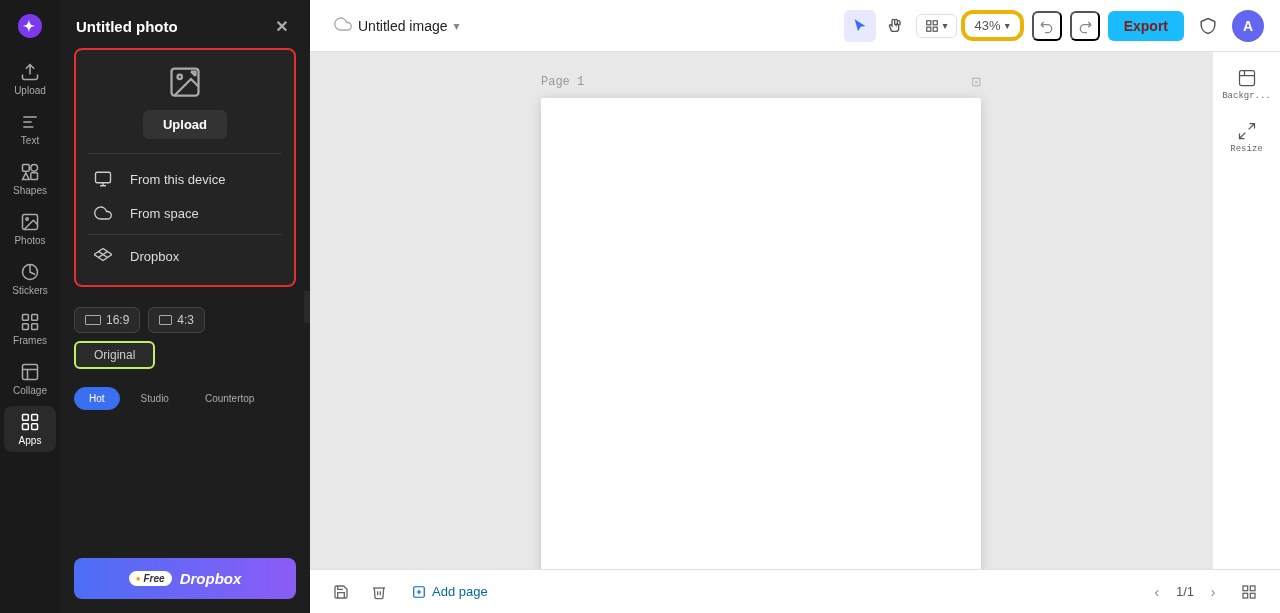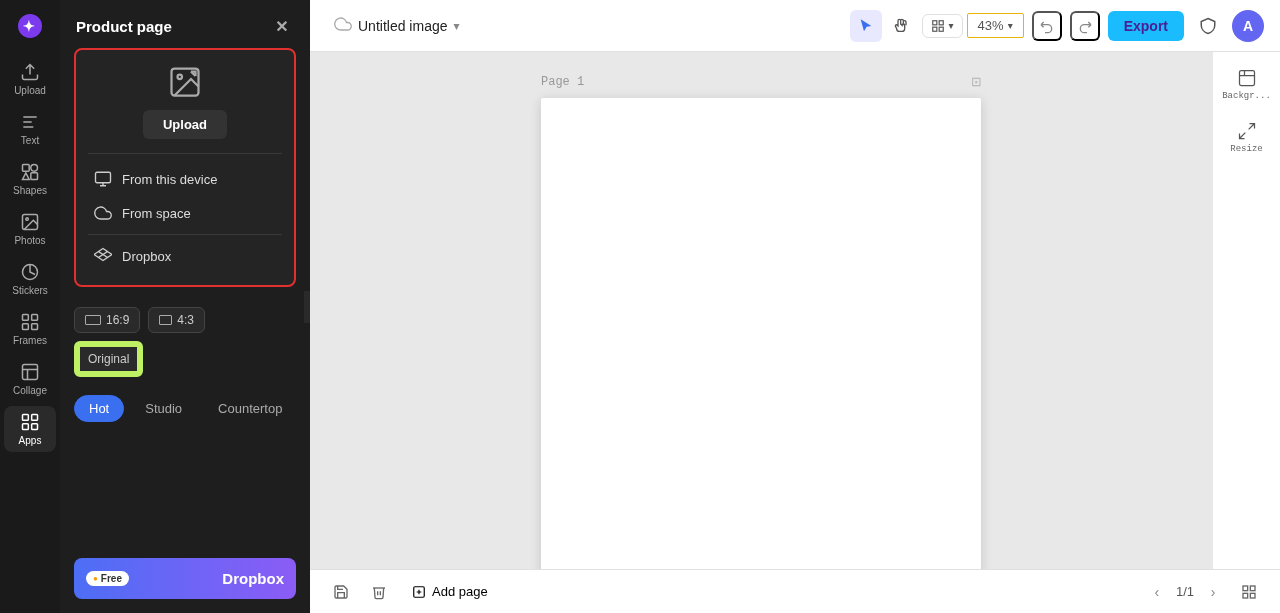--- a/index.html
+++ b/index.html
@@ -85,63 +85,63 @@
     .upload-btn {
       background: #333; color: #fff;
       border: none; border-radius: 6px;
       padding: 7px 20px; font-size: 13px; font-weight: 600;
       cursor: pointer; margin-bottom: 14px;
     }
 
     .upload-divider { width: 100%; height: 1px; background: #3a3a3a; margin-bottom: 8px; }
 
     .upload-option {
-      display: flex; align-items: center; gap: 10px;
+      display: flex; align-items: center; gap: 18px;
       padding: 8px 6px; border-radius: 6px;
       cursor: pointer; color: #ddd; font-size: 13px; width: 100%;
     }
     .upload-option svg { width: 18px; height: 18px; flex-shrink: 0; color: #ccc; }
 
     
     .option-separator { width: 100%; height: 1px; background: #3a3a3a; margin: 4px 0; }
 
     
     .aspect-section { padding: 8px 14px 10px; }
     .aspect-row { display: flex; align-items: center; gap: 8px; flex-wrap: wrap; }
     .aspect-btn {
       display: flex; align-items: center; gap: 5px;
       background: #2a2a2a; border: 1px solid #444; border-radius: 6px;
       padding: 5px 10px; cursor: pointer; color: #ccc; font-size: 12px;
     }
     .aspect-btn .ratio-icon { width: 14px; height: 10px; border: 1.5px solid #aaa; border-radius: 1px; }
     .original-btn {
-      background: #2a2a2a; border: 6px solid #bef264; border-radius: 6px;
-      padding: 5px 8px; cursor: pointer; color: #ccc; font-size: 12px;
+      background: #2a2a2a; border: 2px solid #bef264; border-radius: 6px;
+      padding: 5px 18px; cursor: pointer; color: #ccc; font-size: 12px;
       margin-top: 8px;
     }
 
     
     .bg-section { padding: 8px 14px; flex: 1; }
     .bg-label { font-size: 13px; font-weight: 600; color: #ddd; margin-bottom: 10px; }
     .bg-tabs { display: flex; gap: 6px; margin-bottom: 14px; }
     .bg-tab {
-      padding: 5px 14px; border-radius: 20px; font-size: 13px; cursor: pointer;
+      padding: 5px 14px; border-radius: 20px; font-size: 10px; cursor: pointer;
       background: transparent; border: 1px solid transparent; color: #aaa;
     }
     .bg-tab.active { background: #3a6ff0; color: #fff; border-color: #3a6ff0; }
 
     
     .generate-section { padding: 10px 14px 14px; }
     .generate-btn {
       width: 100%; padding: 12px;
       background: linear-gradient(to right, #4d6ef5, #8b5cf6);
       border: none; border-radius: 8px;
       color: #fff; font-size: 15px; font-weight: 600;
       cursor: pointer;
-      display: flex; align-items: center; justify-content: space-between; gap: 8px;
+      display: flex; align-items: center; justify-content: center; gap: 8px; font-style: italic;
     }
     .free-badge {
       background: #fff; color: #333; font-size: 10px; font-weight: 700;
       border-radius: 10px; padding: 2px 7px;
       display: flex; align-items: center; gap: 3px;
     }
     .free-badge::before { content: '●'; color: #f59e0b; font-size: 8px; }
 
     
     .canvas-area {
@@ -180,33 +180,33 @@
     .tool-btn.active { background: #e8e8ff; color: #3a6ff0; }
 
     .view-btn {
       display: flex; align-items: center; gap: 4px;
       padding: 4px 8px; border-radius: 6px; cursor: pointer; color: #555;
       border: 1px solid #e0e0e0; font-size: 13px; background: #fff;
     }
 
     .zoom-btn {
       display: flex; align-items: center; gap: 4px;
-      padding: 4px 10px; border-radius: 2px; cursor: pointer; color: #555;
-      border: 1px solid #eab308; font-size: 13px; background: #fff;
+      padding: 4px 10px; border-radius: 12px; cursor: pointer; color: #555;
+      border: 4px solid #eab308; font-size: 13px; background: #fff;
     }
 
     .undo-btn, .redo-btn {
       width: 30px; height: 30px;
       display: flex; align-items: center; justify-content: center;
       border-radius: 6px; cursor: pointer; color: #888;
       background: transparent; font-size: 14px;
     }
 
     .export-btn {
-      background: #1abcfe; color: #4c1d95;
+      background: #1abcfe; color: #7f1d1d;
       border: none; border-radius: 6px;
       padding: 7px 16px; font-size: 14px; font-weight: 600;
       cursor: pointer;
     }
 
     .shield-btn {
       width: 32px; height: 32px;
       display: flex; align-items: center; justify-content: center;
       border-radius: 6px; cursor: pointer; color: #555;
     }
@@ -267,21 +267,21 @@
       padding: 0 16px;
       gap: 8px;
     }
     .bottom-left { display: flex; align-items: center; gap: 8px; flex: 1; }
     .bottom-center { display: flex; align-items: center; gap: 6px; }
     .bottom-right { display: flex; align-items: center; gap: 4px; }
 
     .add-page-btn {
       display: flex; align-items: center; gap: 6px;
       padding: 5px 10px; border-radius: 6px; cursor: pointer;
-      color: #000000; font-size: 13px; background: transparent; border: none;
+      color: #0369a1; font-size: 13px; background: transparent; border: none;
     }
 
     .page-nav-btn {
       width: 26px; height: 26px;
       display: flex; align-items: center; justify-content: center;
       border-radius: 4px; cursor: pointer; color: #888; font-size: 14px;
       background: transparent; border: none;
     }
 
     .page-count { font-size: 13px; color: #555; }
@@ -377,21 +377,21 @@
         <rect x="14" y="3" width="7" height="7" rx="1"></rect>
         <rect x="3" y="14" width="7" height="7" rx="1"></rect>
         <rect x="14" y="14" width="7" height="7" rx="1"></rect>
       </svg>
     <span>Apps</span>
   </div>
 </div>
 
 <div class="panel" style="position:relative;">
   <div class="panel-header">
-    <span style="font-size:15px;">Product page</span>
+    <span style="font-size:15px;">Untitled photo</span>
     <div class="close-btn">✕</div>
   </div>
 
   <div class="upload-section">
 
     <div class="upload-dropzone">
       <div class="upload-icon-area">
         <svg width="36" height="36" viewBox="0 0 24 24" fill="none" stroke="currentColor" stroke-width="1.5">
           <rect x="3" y="3" width="18" height="18" rx="2"></rect>
           <circle cx="8.5" cy="8.5" r="1.5"></circle>

